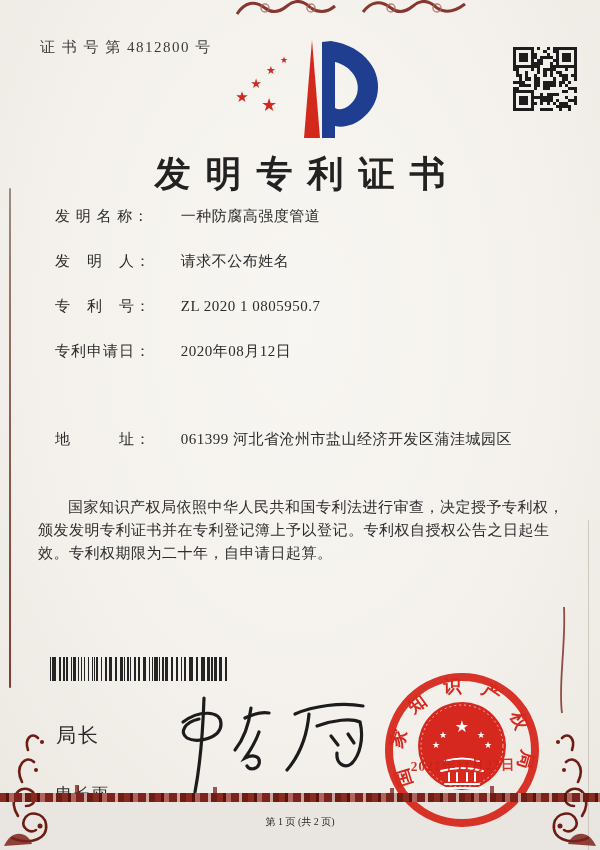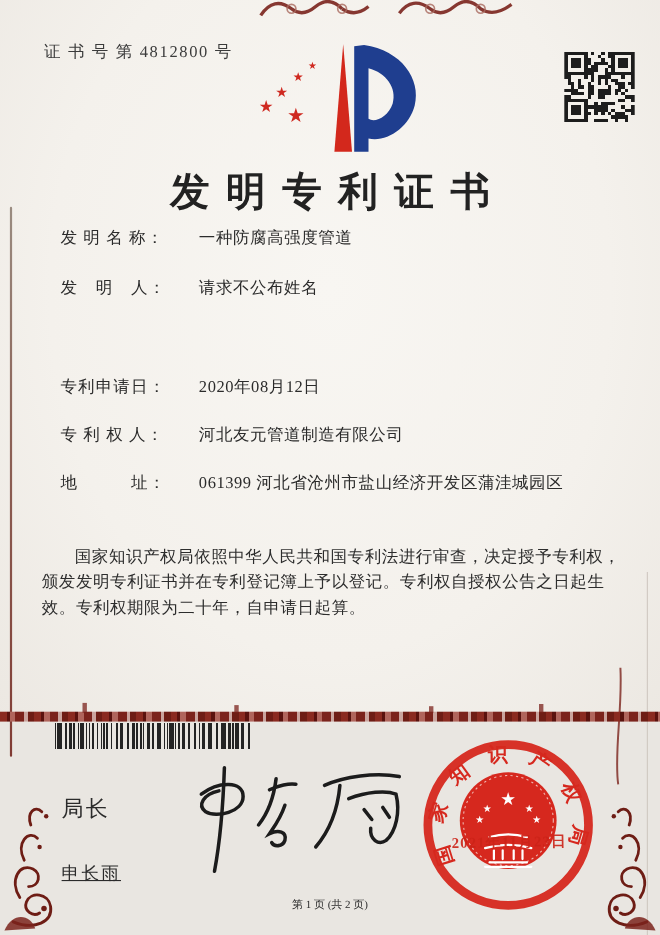--- a/index.html
+++ b/index.html
@@ -1,18 +1,18 @@
 <!DOCTYPE html>
 <html><head>
 <meta charset="utf-8">
 <style>
   html,body{margin:0;padding:0;}
   body{width:600px;height:850px;overflow:hidden;background:#e9e6e1;}
   .page{
-    position:relative;width:600px;height:656px;
+    position:relative;width:600px;height:802px;
     background:
       radial-gradient(ellipse at 50% 40%, #f8f6f2 0%, #f4f1ec 60%, #ece8e2 100%);
     font-family:"Liberation Serif","DejaVu Serif",serif;
     color:#2b2b2b;
   }
   .cert-no{position:absolute;left:40px;top:38px;font-size:15px;letter-spacing:1.5px;color:#3b3b3b;}
   .qr{position:absolute;left:513px;top:47px;width:64px;height:64px;}
   .logo{position:absolute;left:225px;top:36px;width:170px;height:108px;}
   .title{
     position:absolute;left:0;top:126px;width:100%;text-align:center;
@@ -332,27 +332,27 @@
   <div class="title">发明专利证书</div>
 
   <div class="field-row" style="top:252px">
     <span class="lbl">发　明　人：</span>
     <span class="val">请求不公布姓名</span>
   </div>
   <div class="field-row" style="top:207px">
     <span class="lbl">发 明 名 称：</span>
     <span class="val">一种防腐高强度管道</span>
   </div>
+  <div class="field-row" style="top:297px">
+    <span class="lbl">专　利　号：</span>
+    <span class="val">ZL 2020 1 0805950.7</span>
+  </div>
   <div class="field-row" style="top:342px">
     <span class="lbl">专利申请日：</span>
     <span class="val">2020年08月12日</span>
-  </div>
-  <div class="field-row" style="top:386px">
-    <span class="lbl">专 利 权 人：</span>
-    <span class="val">河北友元管道制造有限公司</span>
   </div>
   <div class="field-row" style="top:430px">
     <span class="lbl">地　　　址：</span>
     <span class="val">061399 河北省沧州市盐山经济开发区蒲洼城园区</span>
   </div>
 
   <div class="body-text">
     <p>国家知识产权局依照中华人民共和国专利法进行审查，决定授予专利权，颁发发明专利证书并在专利登记簿上予以登记。专利权自授权公告之日起生效。专利权期限为二十年，自申请日起算。</p>
   </div>
 

